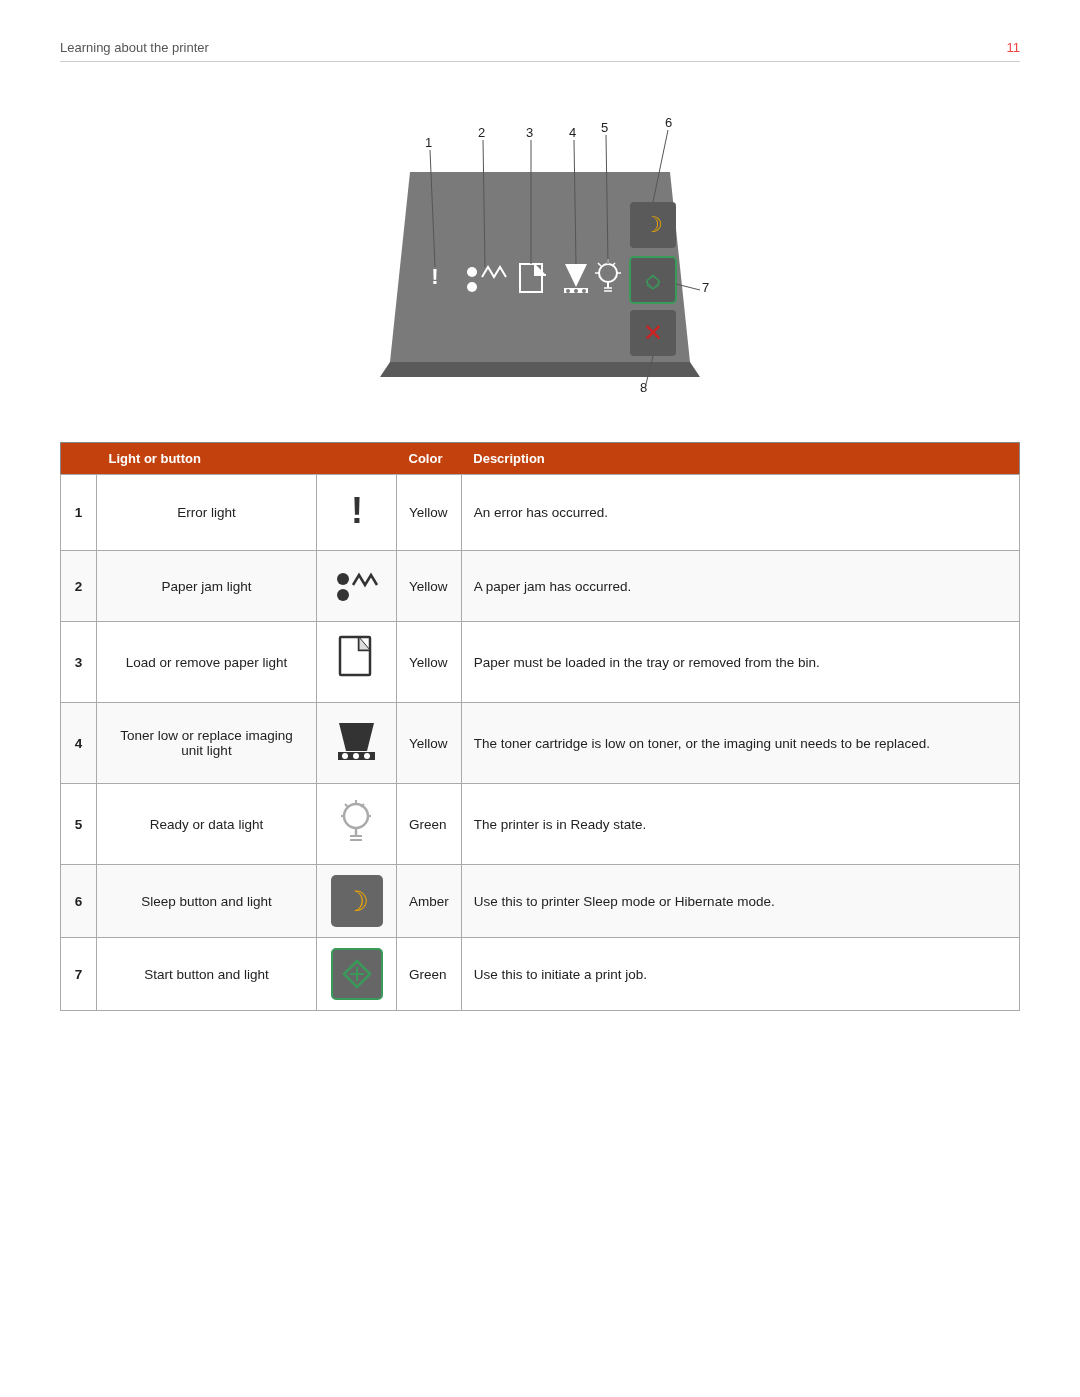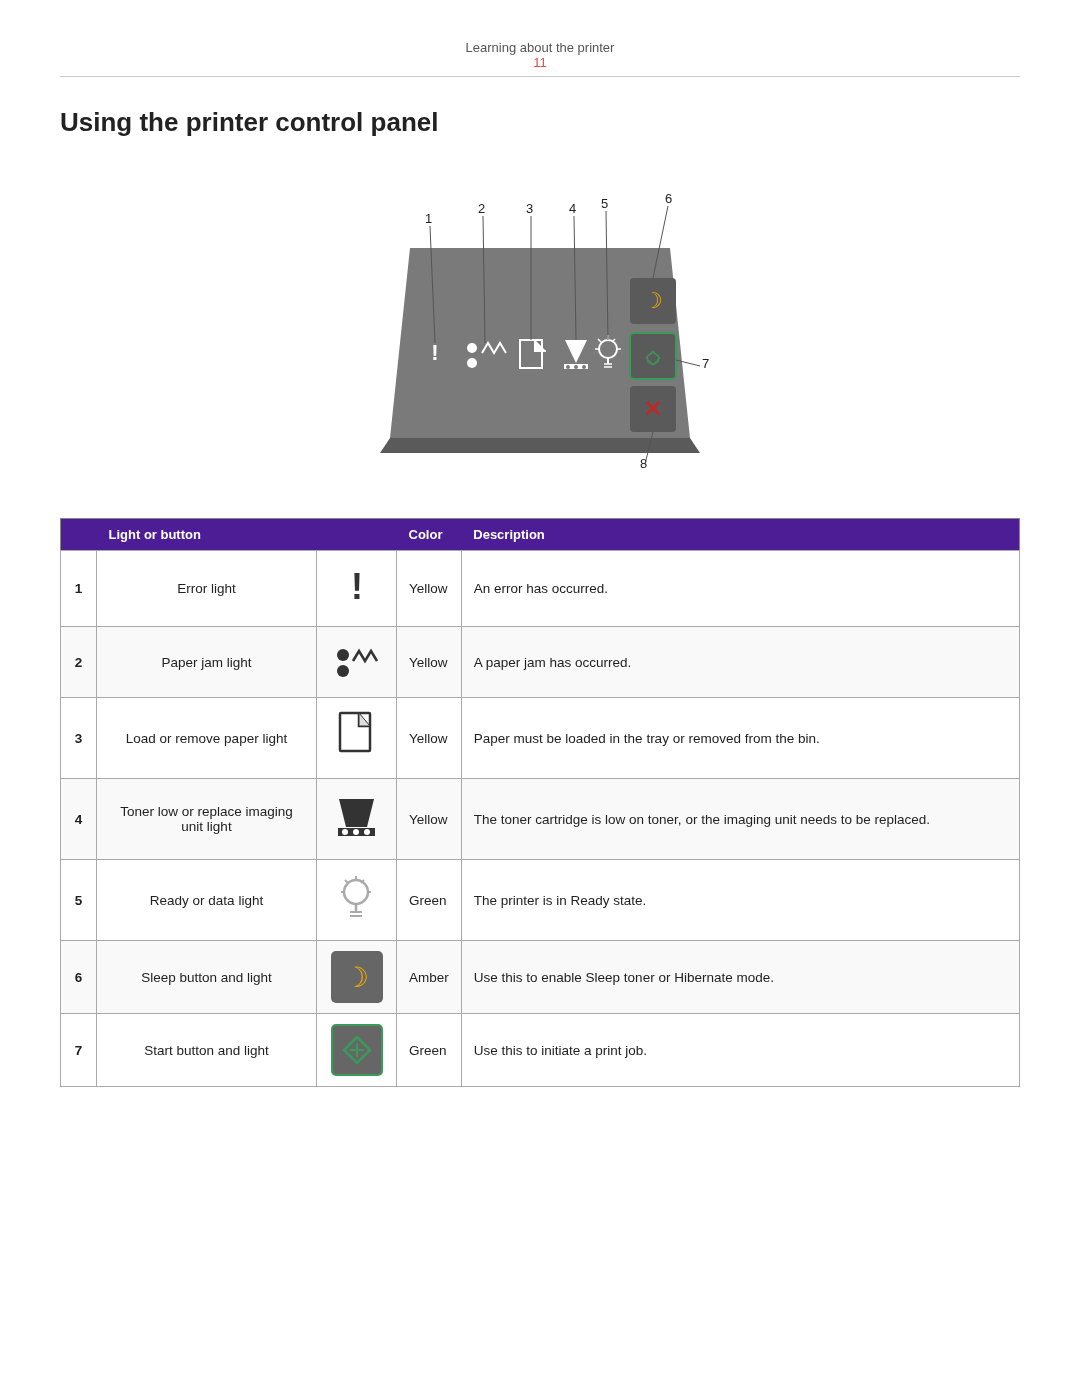--- a/index.html
+++ b/index.html
@@ -20,21 +20,20 @@
       position: relative;
     }
 
     .header-bar {
       display: flex;
       justify-content: space-between;
       align-items: center;
       border-bottom: 1px solid #ccc;
       padding-bottom: 6px;
       margin-bottom: 30px;
-      flex-direction: column;
     }
 
     .header-left {
       font-size: 13px;
       color: #555;
     }
 
     .header-right {
       font-size: 13px;
       color: #ef4444;
@@ -61,21 +60,21 @@
     }
 
     
     .info-table {
       width: 100%;
       border-collapse: collapse;
       border: 1px solid #888;
     }
 
     .info-table th {
-      background: #4c1d95;
+      background: #c2410c;
       color: #fff;
       font-size: 13px;
       font-weight: bold;
       padding: 8px 12px;
       text-align: left;
       margin-top: 40px;
     }
 
     .info-table td {
       padding: 10px 12px;
@@ -119,21 +118,20 @@
 </head>
 <body>
 
 <div class="page">
 
   <div class="header-bar">
     <span class="header-left">Learning about the printer</span>
     <span class="header-right">11</span>
   </div>
 
-  <div class="section-title">Using the printer control panel</div>
 
   <div class="diagram-container">
     <div class="diagram-wrapper">
       <svg width="420" height="310">
 
         <polygon points="80,80 340,80 360,270 60,270" fill="#7a7a7a"></polygon>
 
         <polygon points="60,270 360,270 370,285 50,285" fill="#5a5a5a"></polygon>
 
         <text x="105" y="192" font-size="22" fill="white" font-weight="bold" text-anchor="middle">!</text>
@@ -294,21 +292,21 @@
         </tr>
         <tr>
           <td class="row-num">6</td>
           <td class="row-name">Sleep button and light</td>
           <td class="row-icon" style="text-align: center;">
             <div style="display:flex;justify-content:center;">
               <div style="width:52px;height:52px;background:#666;border-radius:5px;display:flex;align-items:center;justify-content:center;font-size:28px;color:#f0a800;">☽</div>
             </div>
           </td>
           <td class="row-color">Amber</td>
-          <td class="row-desc">Use this to enable Sleep toner or Hibernate mode.</td>
+          <td class="row-desc">Use this to printer Sleep mode or Hibernate mode.</td>
         </tr>
         <tr>
           <td class="row-num">7</td>
           <td class="row-name">Start button and light</td>
           <td class="row-icon" style="text-align: center;">
             <div style="display:flex;justify-content:center;">
               <div style="width:52px;height:52px;background:#666;border-radius:5px;border:2px solid #3a9a5a;display:flex;align-items:center;justify-content:center;">
     <svg width="30" height="30" viewBox="0 0 30 30">
       <polygon points="15,2 28,15 15,28 2,15" fill="none" stroke="#3a9a5a" stroke-width="2.5"></polygon>
       <line x1="15" y1="8" x2="15" y2="22" stroke="#3a9a5a" stroke-width="2"></line>

